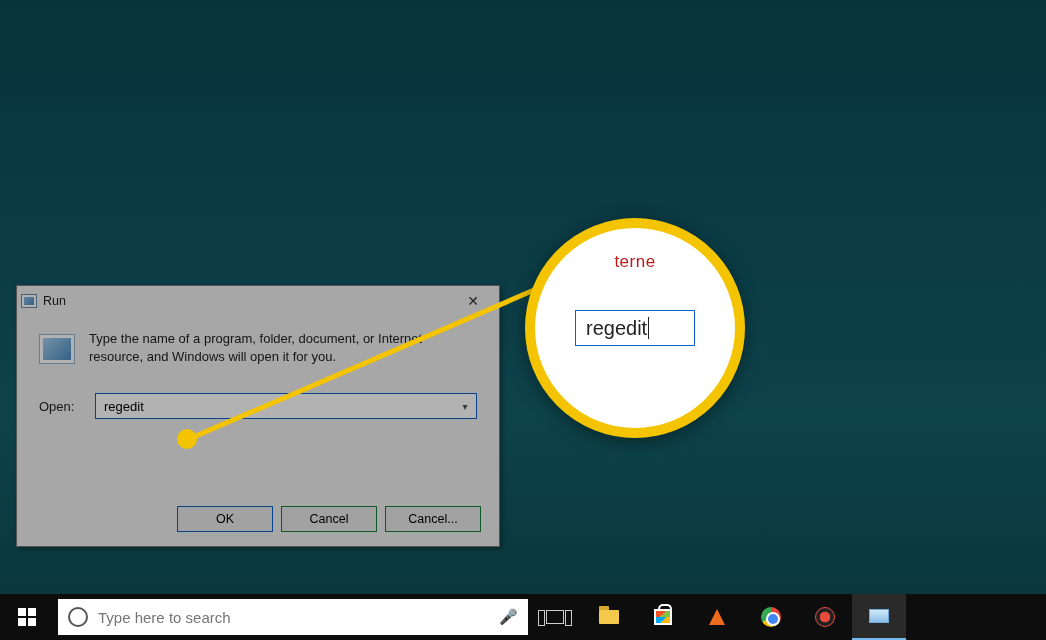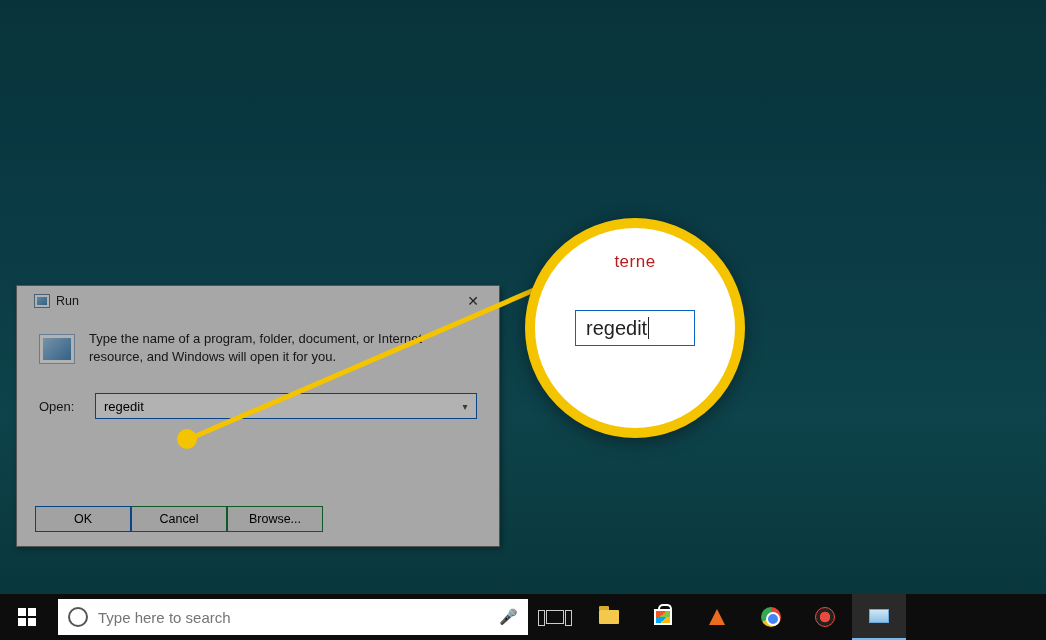--- a/index.html
+++ b/index.html
@@ -15,21 +15,21 @@
   
   .run-dialog {
     position: absolute; left: 16px; top: 285px;
     width: 484px; height: 262px;
     background: #f0f0f0; border: 1px solid #777;
     box-shadow: 2px 2px 6px rgba(0,0,0,.35);
     z-index: 20;
   }
   .run-titlebar {
     display: flex; align-items: center; justify-content: space-between;
-    height: 30px; padding: 0 4px 0 17px;
+    height: 30px; padding: 0 4px 0 4px;
   }
   .run-titlebar .title-left { display: flex; align-items: center; gap: 6px; }
   .run-icon-small {
     width: 16px; height: 14px; border: 1px solid #6b8aa8;
     position: relative; background: #fff;
   }
   .run-icon-small::after {
     content:""; position:absolute; left:2px; top:2px; right:2px; bottom:2px;
     background: linear-gradient(135deg,#8cc0e6,#4a8cc2);
   }
@@ -51,21 +51,21 @@
     flex:1; display:flex; align-items:center;
     border: 1px solid #0b61c4; background:#fff; height: 26px;
   }
   .open-input {
     flex:1; border:none; outline:none; font-size:13px; padding: 0 8px; background:transparent;
   }
   .chevron { width:22px; height:100%; display:flex; align-items:center; justify-content:center; font-size:10px; color:#555; border-left: none; }
   .run-buttons {
     position:absolute; left:0; right:0; bottom:0; height:54px;
     background:#f0f0f0;
-    display:flex; align-items:center; gap:0;
+    display:flex; justify-content:flex-end; align-items:center; gap:8px;
     padding: 0 18px;
     border-top: 0;
   }
   .run-btn {
     width: 96px; height: 26px; font-size:12.5px; background:#e8e8e8;
     border:1px solid #15803d; cursor:pointer;
   }
   .run-btn.primary { border:1px solid #0b61c4; }
 
   
@@ -171,21 +171,21 @@
   <div class="open-row">
     <span class="open-label">Open:</span>
     <div class="open-input-wrap">
       <input class="open-input" value="regedit" style="">
       <span class="chevron">▾</span>
     </div>
   </div>
   <div class="run-buttons">
     <button class="run-btn primary">OK</button>
     <button class="run-btn">Cancel</button>
-    <button class="run-btn">Browse...</button>
+    <button class="run-btn">Cancel...</button>
   </div>
 </div>
 
 <div class="dim-overlay"></div>
 
 <div class="dot" style="left:177px; top:429px;"></div>
 
 <svg class="connector" width="1046" height="640" style="left:0;top:0">
   <line x1="189" y1="439" x2="548" y2="284" stroke="#f4c400" stroke-width="5" stroke-linecap="round"></line>
 </svg>

